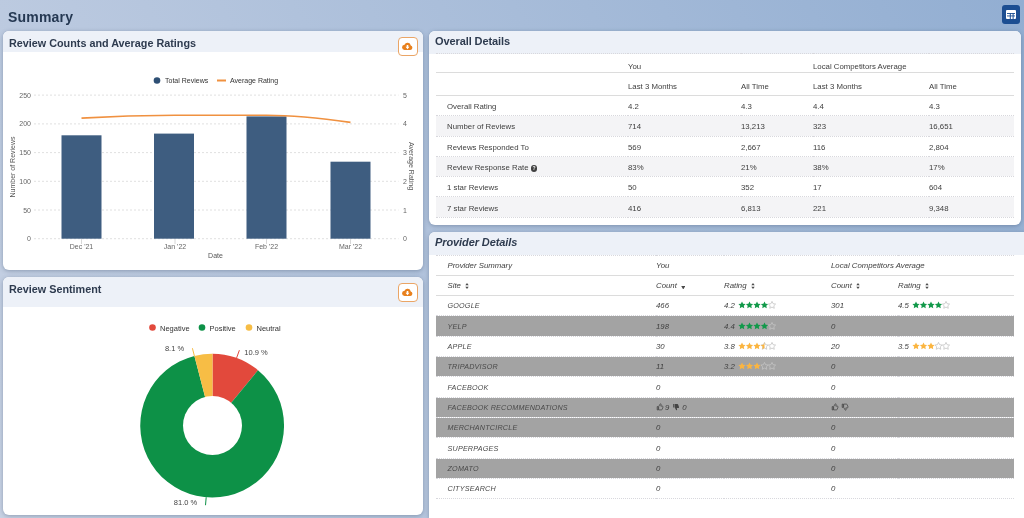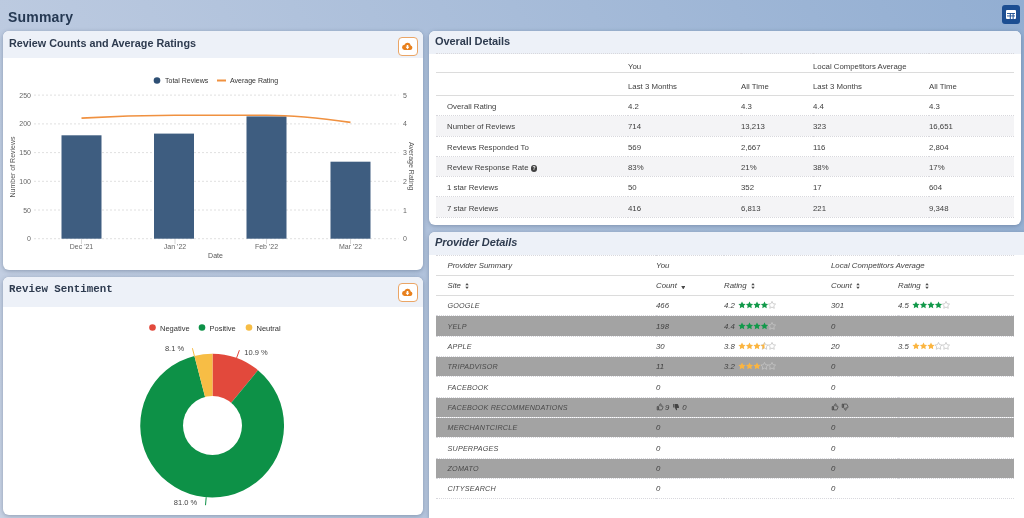--- a/index.html
+++ b/index.html
@@ -15,22 +15,22 @@
 .menubtn svg { position:absolute; left:4px; top:5px; }
 .card { position:absolute; background:#fff; border-radius:6px; box-shadow:0 1px 4px rgba(40,60,90,.35); }
 .cardhead { position:absolute; left:0; top:0; width:100%; background:#edf1f8; border-radius:6px 6px 0 0; }
 .cardhead .title { position:absolute; left:6px; font-weight:bold; color:#2e3b4f; }
 .dlbtn { position:absolute; top:6px; right:5px; width:20px; height:19px; background:#fff; border:1.5px solid #eaa566; border-radius:4px; }
 .dlbtn svg { position:absolute; left:3px; top:3.5px; }
 #card1 { left:3px;  top:31px;  width:420px; height:239px; }
 #card2 { left:3px;  top:277px; width:420px; height:238px; }
 #card3 { left:429px; top:31px;  width:592px; height:194px;padding-left:16px; }
 #card4 { left:429px; top:232px; width:678px; height:286px; border-bottom-left-radius:0; border-bottom-right-radius:0;font-style:italic; }
-#card1 .cardhead { height:27px; } #card1 .title { top:5.5px; font-size:10.8px; }
-#card2 .cardhead { height:30px; } #card2 .title { top:5.5px; font-size:10.8px;font-family:Liberation Mono, monospace; }
+#card1 .cardhead { height:21px; } #card1 .title { top:5.5px; font-size:10.8px; }
+#card2 .cardhead { height:30px; } #card2 .title { top:5.5px; font-size:10.8px; }
 #card3 .cardhead { height:23px; } #card3 .title { top:4px; font-size:11px; letter-spacing:-0.1px; }
 #card4 .cardhead { height:23px; } #card4 .title { top:4px; font-size:11px; letter-spacing:-0.1px; }
 table { border-collapse:collapse; table-layout:fixed; width:100%; }
 td { font-size:7.8px; color:#404040; vertical-align:middle; overflow:hidden; white-space:nowrap; }
 .t3 { position:absolute; left:7px; top:22px; width:578px; }
 .t3 td { height:20.3px; } .t3 tr.d td { padding-top:2px; }
 .t3 tr.h1 td { height:19px; padding-top:6px; border-bottom:1px solid #dcdcdc; }
 .t3 tr.h2 td { height:23px; padding-top:5px; border-bottom:1px solid #dcdcdc; }
 .t3 { border-top:1px dotted #d8d8dd; }
 .t3 tr.d td { border-bottom:1px dotted #d8d8dd; }

